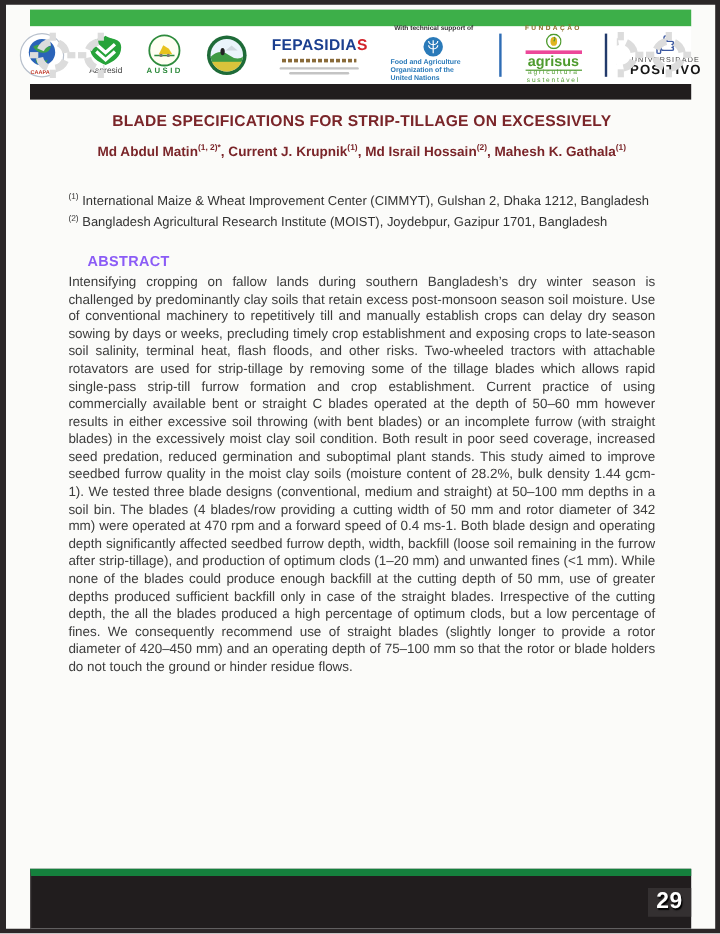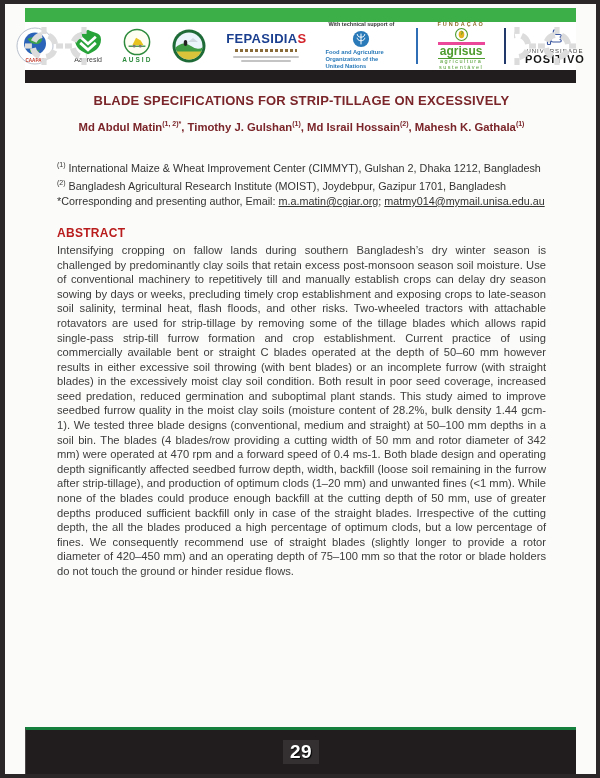--- a/index.html
+++ b/index.html
@@ -49,27 +49,27 @@
   .positivo-l2{font-size:11px;font-weight:900;letter-spacing:1px;color:#161616;}
   
   .main{position:absolute;left:52px;right:50px;top:88px;color:var(--body-gray);}
   .title{margin:0;text-align:center;font-size:13px;font-weight:bold;line-height:17px;color:var(--title-maroon);letter-spacing:0.2px;}
   .title span{display:block;}
   .authors{margin-top:11px;text-align:center;font-size:11.3px;font-weight:bold;color:var(--title-maroon);}
   .authors sup{font-size:7px;}
   .affils{margin-top:24px;font-size:10.8px;line-height:15px;color:#333;}
   .affils sup{font-size:7px;}
   .email-link{color:#333;text-decoration:underline;}
-  .abs-heading{margin-top:17px;font-size:12px;font-weight:bold;color:#b91c1c;letter-spacing:0.3px;}
+  .abs-heading{margin-top:17px;font-size:12px;font-weight:bold;color:#8b5cf6;letter-spacing:0.3px;margin-left:16px;}
   .abs-body{margin-top:3px;font-size:11.2px;line-height:14.6px;text-align:justify;color:#3c3c3c;}
   
   .footer-bar{
     position:absolute;left:20px;right:20px;bottom:0;height:44px;background:var(--bar-black);
-    display:flex;align-items:center;justify-content:center;
-    border-top:3px solid #15803d;border-left:1px solid #4a4647;
+    display:flex;align-items:center;justify-content:flex-end;
+    border-top:6px solid #15803d;border-left:1px solid #4a4647;
   }
   .page-number{
     color:#ffffff;font-weight:bold;font-size:19px;letter-spacing:0.5px;
     background:#343031;padding:1px 7px;text-shadow:1px 1px 1px #000;
   }
 </style>
 </head>
 <body>
 
 <div class="page">
@@ -217,27 +217,26 @@
 
   <div class="black-bar"></div>
 
   <div class="main">
 
     <h1 class="title">
       <span>BLADE SPECIFICATIONS FOR STRIP-TILLAGE ON EXCESSIVELY</span>
     </h1>
 
     <div class="authors">
-      <span><span>Md Abdul Matin</span><sup>(1, 2)*</sup><span>, </span></span><span><span>Timothy J. Gulshan</span><sup>(1)</sup><span>, </span></span><span><span>Md Israil Hossain</span><sup>(2)</sup><span>, </span></span><span><span>Mahesh K. Gathala</span><sup>(1)</sup><span></span></span>
+      <span><span>Md Abdul Matin</span><sup>(1, 2)*</sup><span>, </span></span><span><span>Current J. Krupnik</span><sup>(1)</sup><span>, </span></span><span><span>Md Israil Hossain</span><sup>(2)</sup><span>, </span></span><span><span>Mahesh K. Gathala</span><sup>(1)</sup><span></span></span>
     </div>
 
     <div class="affils">
       <div><sup>(1)</sup> <span>International Maize &amp; Wheat Improvement Center (CIMMYT), Gulshan 2, Dhaka 1212, Bangladesh</span></div>
       <div><sup>(2)</sup> <span>Bangladesh Agricultural Research Institute (MOIST), Joydebpur, Gazipur 1701, Bangladesh</span></div>
-      <div><span>*Corresponding and presenting author, Email: </span><a href="#" class="email-link">m.a.matin@cgiar.org</a><span>; </span><a href="#" class="email-link">matmy014@mymail.unisa.edu.au</a></div>
     </div>
 
     <div class="abs-heading">ABSTRACT</div>
     <p class="abs-body">Intensifying cropping on fallow lands during southern Bangladesh’s dry winter season is challenged by predominantly clay soils that retain excess post-monsoon season soil moisture. Use of conventional machinery to repetitively till and manually establish crops can delay dry season sowing by days or weeks, precluding timely crop establishment and exposing crops to late-season soil salinity, terminal heat, flash floods, and other risks. Two-wheeled tractors with attachable rotavators are used for strip-tillage by removing some of the tillage blades which allows rapid single-pass strip-till furrow formation and crop establishment. Current practice of using commercially available bent or straight C blades operated at the depth of 50–60 mm however results in either excessive soil throwing (with bent blades) or an incomplete furrow (with straight blades) in the excessively moist clay soil condition. Both result in poor seed coverage, increased seed predation, reduced germination and suboptimal plant stands. This study aimed to improve seedbed furrow quality in the moist clay soils (moisture content of 28.2%, bulk density 1.44 gcm-1). We tested three blade designs (conventional, medium and straight) at 50–100 mm depths in a soil bin. The blades (4 blades/row providing a cutting width of 50 mm and rotor diameter of 342 mm) were operated at 470 rpm and a forward speed of 0.4 ms-1. Both blade design and operating depth significantly affected seedbed furrow depth, width, backfill (loose soil remaining in the furrow after strip-tillage), and production of optimum clods (1–20 mm) and unwanted fines (&lt;1 mm). While none of the blades could produce enough backfill at the cutting depth of 50 mm, use of greater depths produced sufficient backfill only in case of the straight blades. Irrespective of the cutting depth, the all the blades produced a high percentage of optimum clods, but a low percentage of fines. We consequently recommend use of straight blades (slightly longer to provide a rotor diameter of 420–450 mm) and an operating depth of 75–100 mm so that the rotor or blade holders do not touch the ground or hinder residue flows.</p>
 
   </div>
 
   <div class="footer-bar">
     <span class="page-number">29</span>
   </div>

